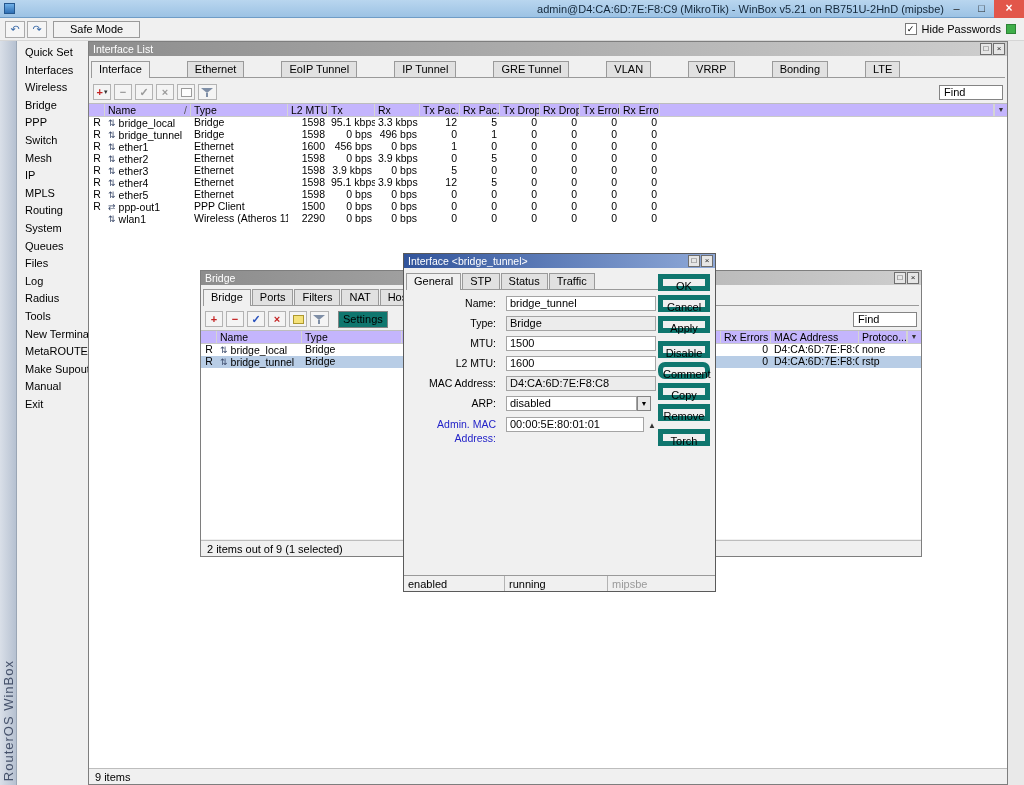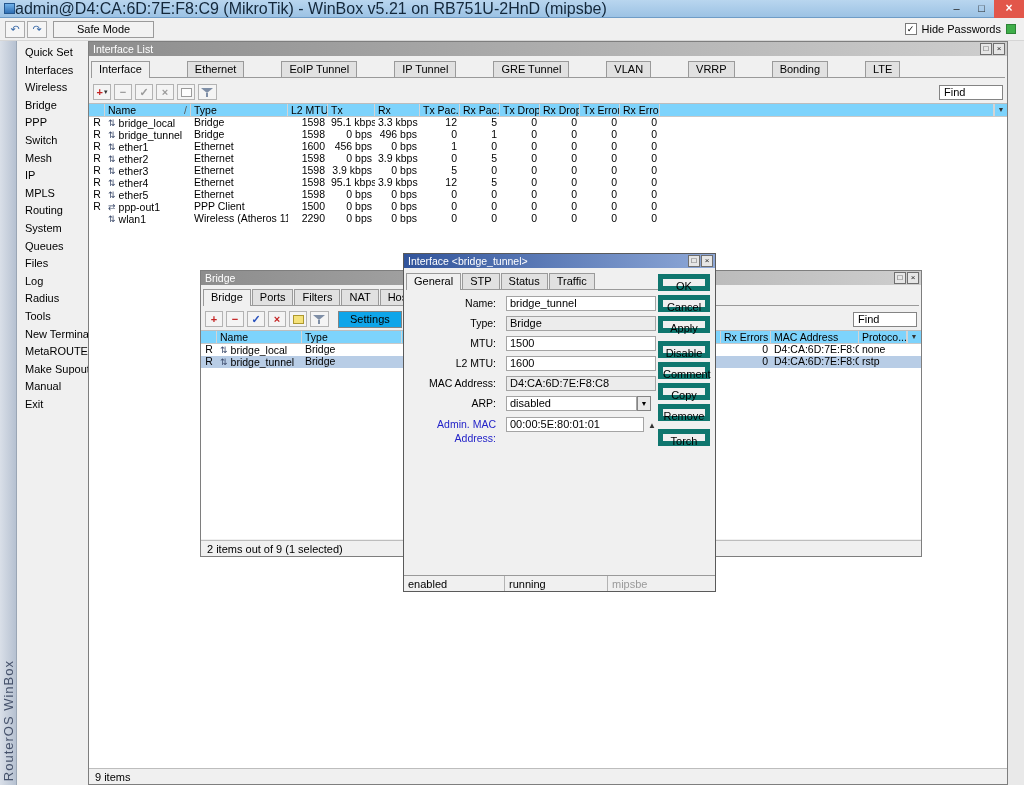--- a/index.html
+++ b/index.html
@@ -2,28 +2,28 @@
 <html><head>
 <meta charset="utf-8">
 <style>
 *{margin:0;padding:0;box-sizing:border-box;}
 html,body{width:1024px;height:785px;}
 body{font-family:"Liberation Sans",sans-serif;font-size:11px;color:#000;background:#e9e9e9;position:relative;overflow:hidden;}
 
 
 .app-titlebar{position:absolute;top:0;left:0;width:1024px;height:18px;background:linear-gradient(#b9d6ef,#9cc2e4);border-bottom:1px solid #6f9cc6;display:flex;align-items:center;}
 .app-icon{width:11px;height:11px;margin-left:4px;background:linear-gradient(#6fb0e8,#2f6fb4);border:1px solid #24578e;}
-.app-title{flex:1;text-align:left;font-size:16px;color:#13273a;white-space:nowrap;overflow:hidden;}
+.app-title{flex:1;text-align:right;font-size:11px;color:#13273a;white-space:nowrap;overflow:hidden;}
 .cap-btn{width:25px;height:18px;text-align:center;line-height:16px;color:#222;font-size:11px;}
 .cap-close{width:30px;background:#e2564a;color:#fff;font-size:12px;font-weight:bold;}
 
 
 .app-toolbar{position:absolute;top:18px;left:0;width:1024px;height:23px;background:#f0f0f0;border-bottom:1px solid #d6d6d6;display:flex;align-items:center;padding:0 5px;}
 .tool-sq{width:20px;height:17px;border:1px solid #ababab;background:#f5f5f5;color:#3a6aa8;text-align:center;line-height:15px;font-size:11px;margin-right:2px;}
-.safe-mode{height:17px;border:1px solid #9a9a9a;background:#f2f2f2;padding:0 23px;line-height:15px;margin-left:4px;}
+.safe-mode{height:17px;border:1px solid #9a9a9a;background:#f2f2f2;padding:0 16px;line-height:15px;margin-left:4px;}
 .tb-right{margin-left:auto;display:flex;align-items:center;gap:5px;padding-right:3px;}
 .checkbox{width:12px;height:12px;border:1px solid #7a7a7a;background:#fff;text-align:center;line-height:10px;font-size:9px;}
 .conn-ind{width:10px;height:10px;background:#3fae49;border:1px solid #2d8336;}
 
 
 .brand-strip{position:absolute;top:41px;left:0;width:17px;height:744px;background:linear-gradient(to right,#d9dfe8,#b6c1d1);border-right:1px solid #9aa6b5;}
 .brand-text{position:absolute;bottom:4px;left:1px;writing-mode:vertical-rl;transform:rotate(180deg);font-size:13px;letter-spacing:1px;color:#46526b;white-space:nowrap;}
 
 
 .sidebar{position:absolute;top:41px;left:17px;width:87px;height:744px;background:#f0f0f0;border-right:1px solid #c3c3c3;padding-top:3px;}
@@ -46,26 +46,26 @@
 
 .win-toolbar{position:absolute;left:4px;right:4px;display:flex;align-items:center;gap:3px;height:22px;}
 .ibtn{min-width:18px;height:16px;border:1px solid #b3b3b3;background:#f4f4f4;display:flex;align-items:center;justify-content:center;font-weight:bold;font-size:11px;gap:1px;padding:0 2px;}
 .red{color:#c42323;}.blue{color:#2a52be;}.gray{color:#9b9b9b;}
 .caret{font-size:7px;color:#333;font-weight:normal;}
 .card-ic{width:11px;height:9px;border:1px solid #9b9b9b;background:#fdfdfd;}
 .card-ic.yellow{background:#f5e27a;border-color:#ad982f;}
 .funnel{position:relative;width:13px;height:11px;}
 .funnel::before{content:"";position:absolute;top:1px;left:0;border-left:6px solid transparent;border-right:6px solid transparent;border-top:5px solid #7e8ea6;}
 .funnel::after{content:"";position:absolute;top:6px;left:5px;width:2px;height:4px;background:#7e8ea6;}
-.btn{height:17px;border:1px solid #848484;background:#0ea5e9;padding:0 11px;line-height:15px;text-align:center;}
+.btn{height:17px;border:1px solid #848484;background:#0f766e;padding:0 4px;line-height:15px;text-align:center;}
 .find-box{margin-left:auto;width:64px;height:15px;border:1px solid #848484;background:#fff;padding:0 4px;line-height:13px;}
 
 
 .tbl-area{position:absolute;left:0;right:0;background:#fff;border-top:1px solid #bdbdbd;font-size:10.5px;}
-.thead{display:flex;height:13px;line-height:12px;background:#7dd3fc;border-bottom:1px solid #c9c9c9;}
+.thead{display:flex;height:13px;line-height:12px;background:#c4b5fd;border-bottom:1px solid #c9c9c9;}
 .th{border-right:1px solid #d4d4d4;padding:0 3px;white-space:nowrap;overflow:hidden;}
 .tr{display:flex;height:12px;line-height:11px;}
 .tr.selected{background:#b8cde6;}
 .td{padding:0 3px;white-space:nowrap;overflow:hidden;}
 .num{text-align:right;}
 .iface-icon{color:#3b4a6b;font-size:9px;line-height:11px;}
 .th-chooser{width:13px;text-align:center;font-size:7px;line-height:12px;border-left:1px solid #d4d4d4;color:#333;}
 .hdr-name{display:flex;justify-content:space-between;}
 .sort{color:#555;}
 
@@ -587,21 +587,21 @@
   <div class="frow" style="top:163px;">
     <span class="flabel blue">Admin. MAC Address:</span>
     <span class="finput" style="width:138px;">00:00:5E:80:01:01</span>
     <span class="up-toggle" style="left:240px;">▲</span>
   </div>
 
   <div class="dlg-btn" style="top:20px;">OK</div>
   <div class="dlg-btn" style="top:41px;">Cancel</div>
   <div class="dlg-btn" style="top:62px;">Apply</div>
   <div class="dlg-btn" style="top:87px;">Disable</div>
-  <div class="dlg-btn" style="top:108px;">Comment</div>
+  <div class="dlg-btn" style="top:108px;border-radius:7px;">Comment</div>
   <div class="dlg-btn" style="top:129px;">Copy</div>
   <div class="dlg-btn" style="top:150px;">Remove</div>
   <div class="dlg-btn" style="top:175px;">Torch</div>
 
   <div class="dlg-status">
     <span class="seg" style="width:101px;">enabled</span>
     <span class="seg" style="width:103px;">running</span>
     <span class="seg dim" style="flex:1;border-right:none;">mipsbe</span>
   </div>
 </div>

